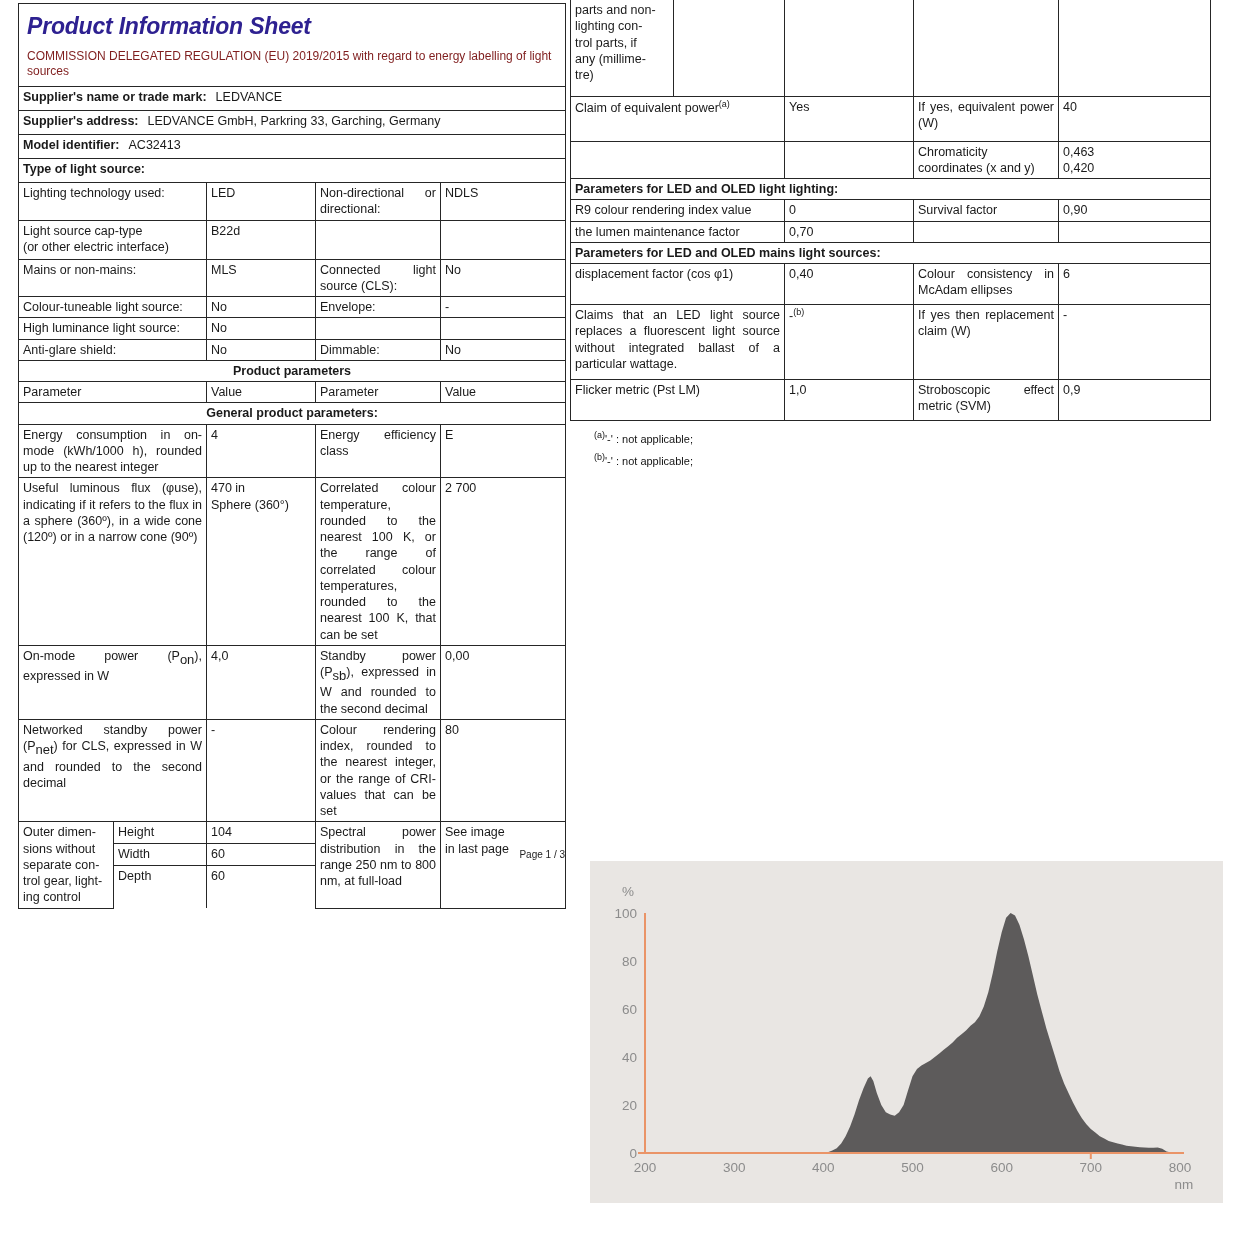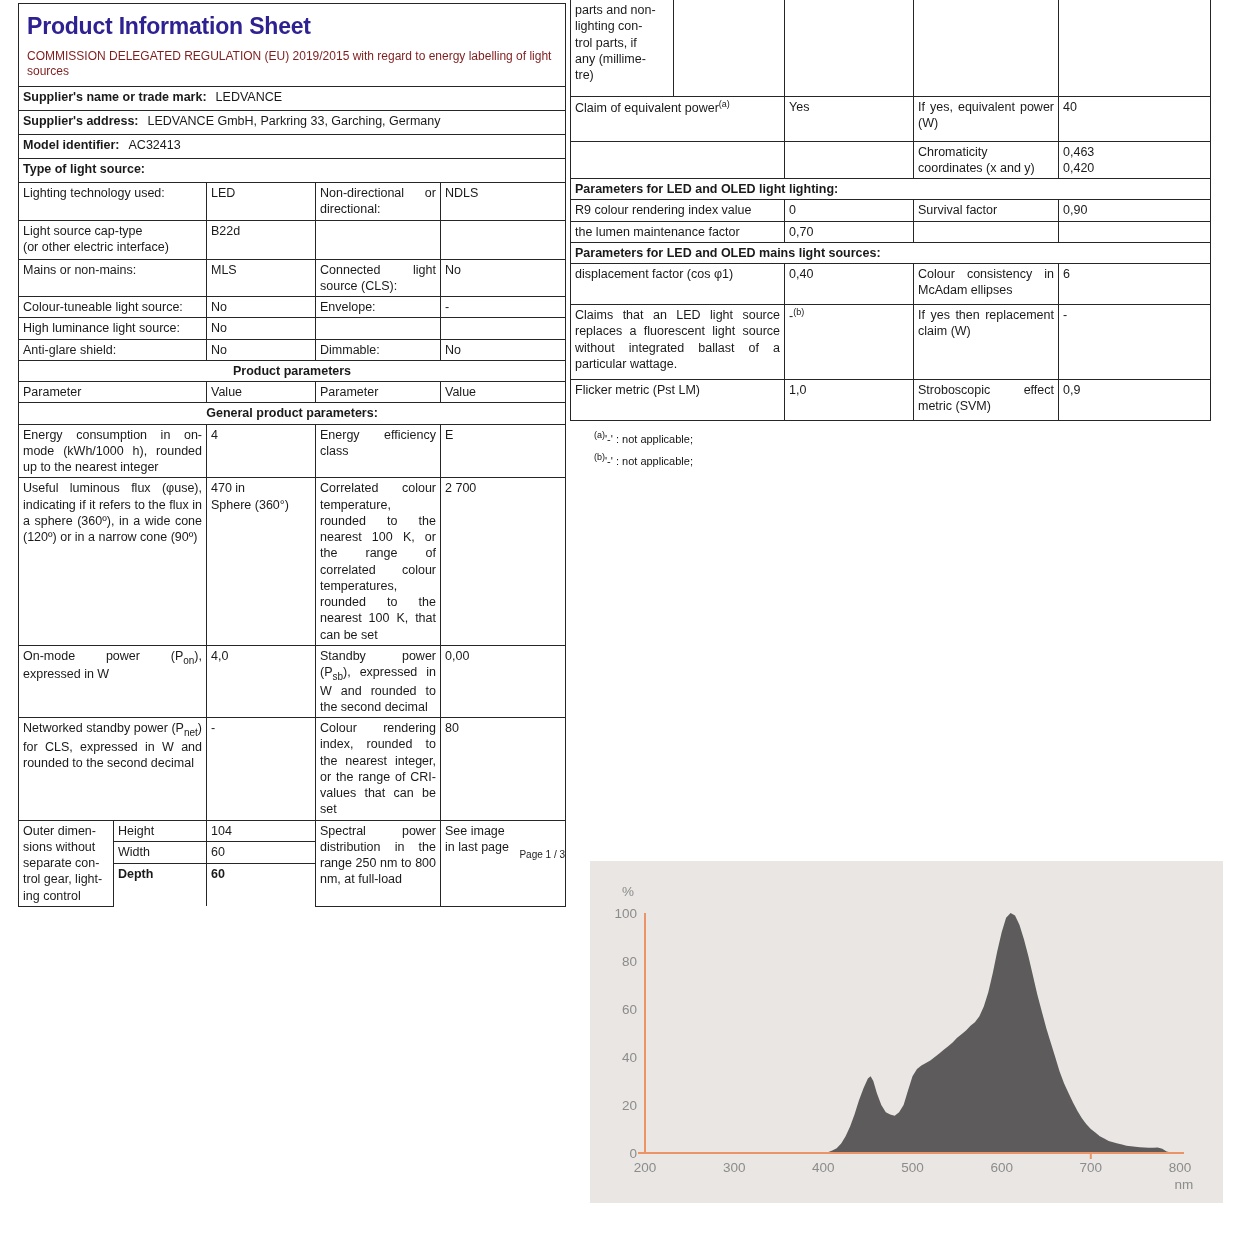--- a/index.html
+++ b/index.html
@@ -6,32 +6,32 @@
   body{width:1250px;height:1250px;background:#ffffff;font-family:"Liberation Sans",sans-serif;color:#1a1a1a;position:relative;}
   .abs{position:absolute;}
   table.doc-table{border-collapse:collapse;table-layout:fixed;}
   table.doc-table td{border:1px solid #262626;vertical-align:top;padding:2px 4px 2px 4px;font-size:12.5px;line-height:1.3;overflow:hidden;}
   td.val{text-align:left;}
   td.just{text-align:justify;}
   .pre{white-space:pre-line;}
   td.hrow{font-weight:bold;}
   td.crow{font-weight:bold;text-align:center;border-radius:6px;}
   .titleblock{padding:8px 8px 4px 8px !important;}
-  .doc-title{font-weight:bold;font-size:23px;color:#2e2191;letter-spacing:-0.2px;}
+  .doc-title{font-weight:bold;font-size:23px;color:#2e2191;letter-spacing:-0.2px;font-style:italic;}
   .doc-subtitle{font-size:12px;margin-top:7px;color:#7f1d1d;}
   .b{font-weight:bold;text-align:right;}
   .lblval{margin-left:9px;font-weight:normal;}
-  sub{font-size:10px;}
+  sub{font-size:13px;}
   sup{font-size:9px;}
   #page-num{width:547px;text-align:right;font-size:10px;color:#222;}
   .footnote{font-size:11px;color:#141414;margin-bottom:7px;}
   #chart-panel{background:#e9e6e3;}
   #chart-panel text{font-family:"Liberation Sans",sans-serif;font-size:13.5px;fill:#8c8c8c;}
   .notop{border-top:none !important;}
-  .nobot{border-bottom:none !important;font-weight:bold;}
+  .nobot{border-bottom:none !important;}
 </style>
 </head>
 <body>
 
 <table class="doc-table abs" style="left:18px;top:3px;width:547px;">
   <colgroup>
       <col style="width:95px">
       <col style="width:93px">
       <col style="width:109px">
       <col style="width:125px">

